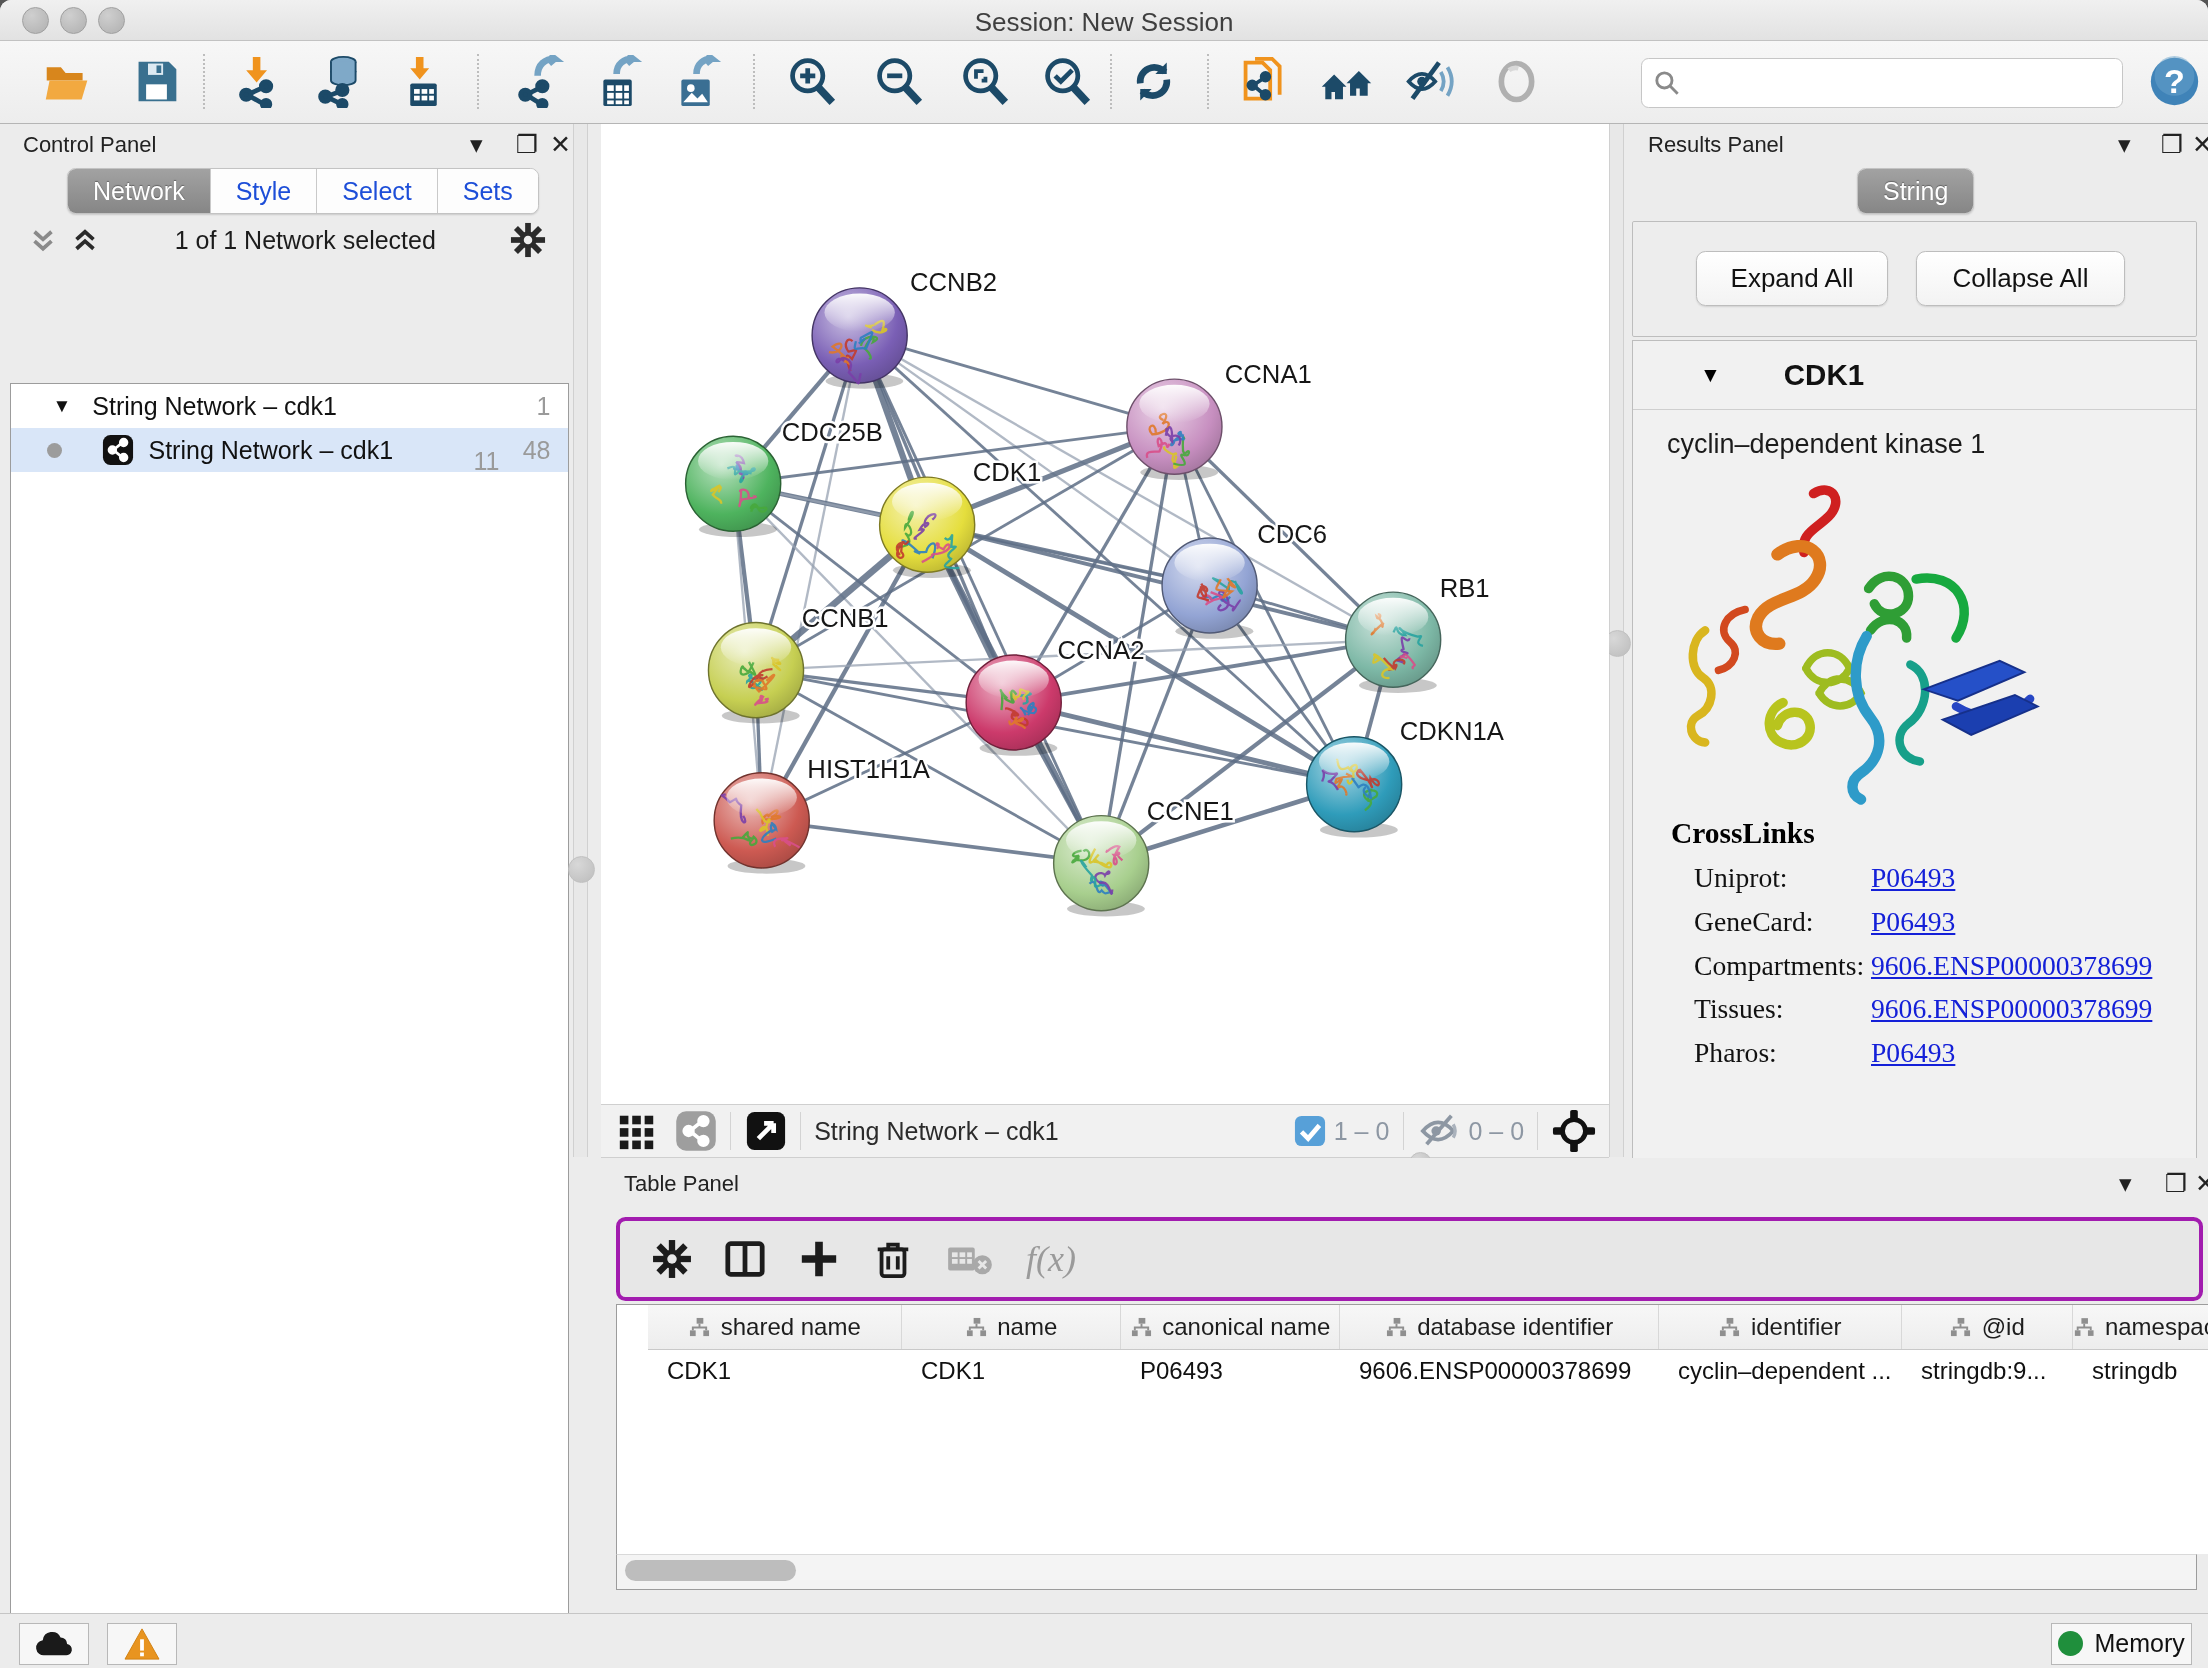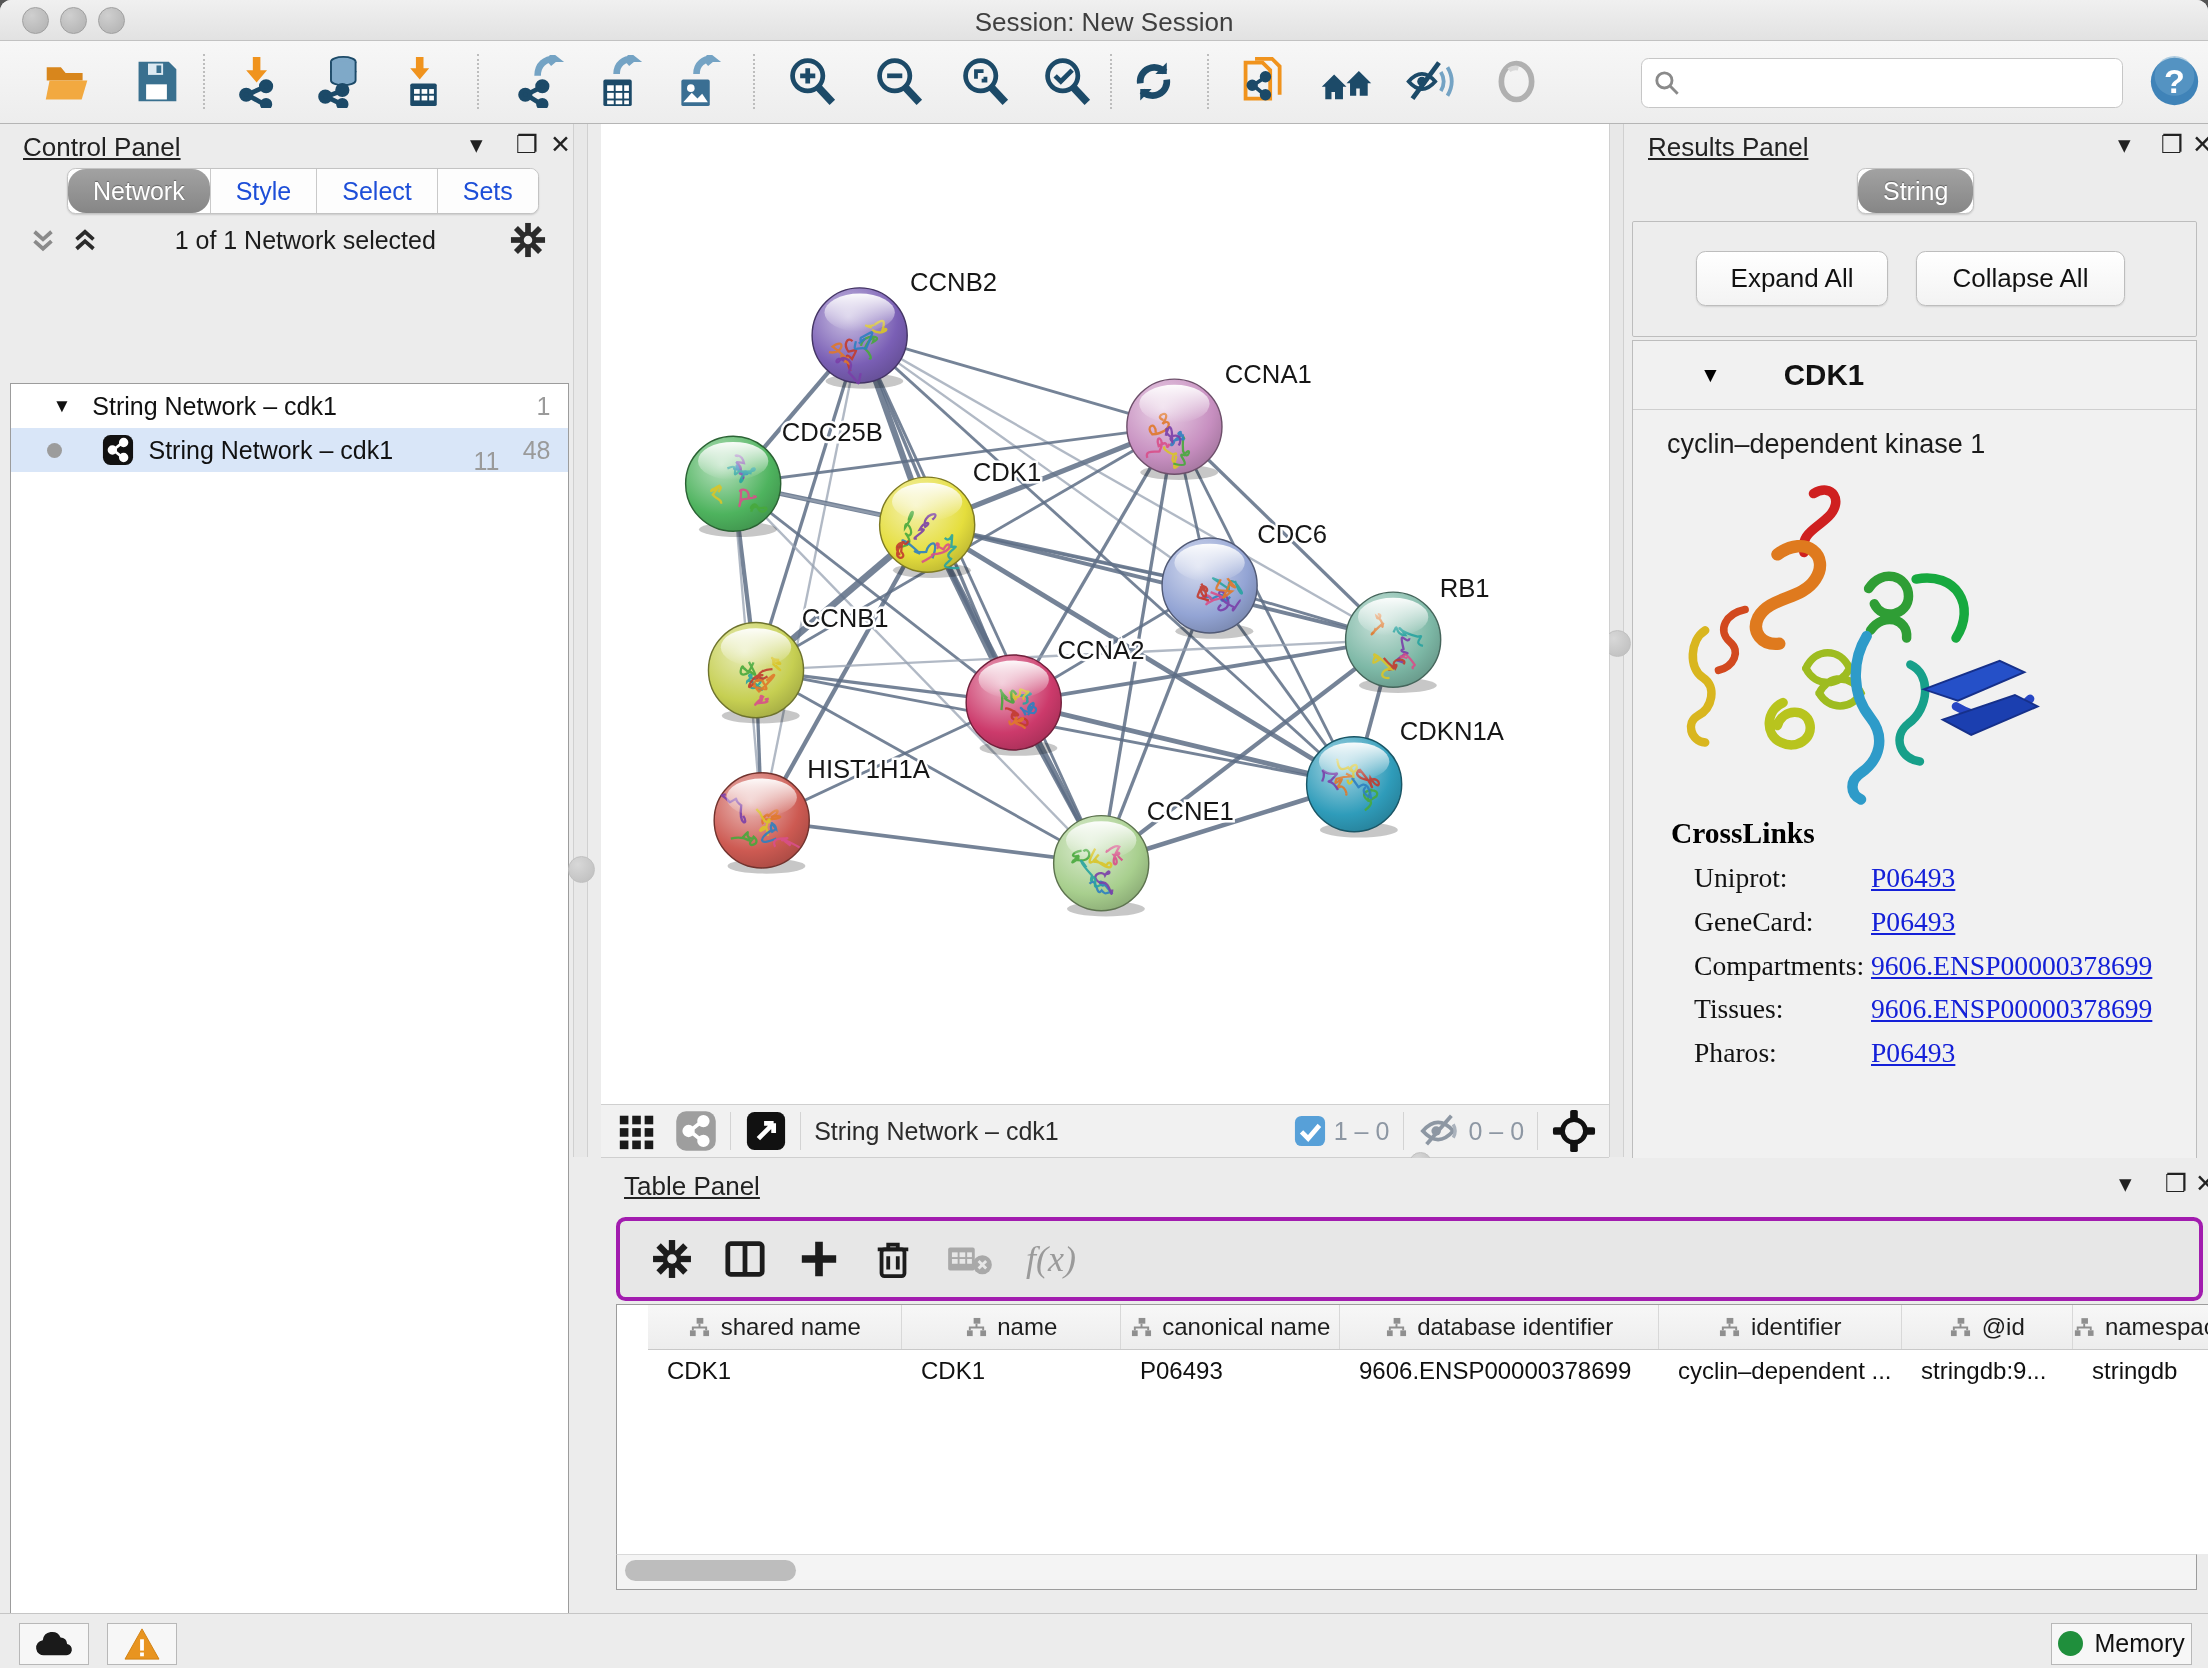--- a/index.html
+++ b/index.html
@@ -10,27 +10,27 @@
   #titlebar{left:0;top:0;width:2208px;height:40px;background:linear-gradient(#f0f0f0,#e2e2e2);border-bottom:1px solid #c2c2c2;}
   .traffic{width:25px;height:25px;border-radius:50%;background:radial-gradient(circle at 35% 30%,#cfcfcf,#b0b0b0);border:1px solid #9f9f9f;top:6.7px;}
   #win-title{width:100%;text-align:center;top:6.7px;font-size:26px;color:#3f3f3f;}
   
   #toolbar{left:0;top:41px;width:2208px;height:82px;background:linear-gradient(#f7f7f7,#ededed);border-bottom:1px solid #b5b5b5;}
   .tbtn{top:13.3px;width:53px;height:55px;display:flex;align-items:center;justify-content:center;}
   .tsep{top:13.3px;width:0;height:55px;border-left:2.9px dotted #bdbdbd;}
   #searchbox{left:1641px;top:17px;width:480px;height:48px;background:#fff;border:1.9px solid #c6c6c6;border-radius:7.6px;display:flex;align-items:center;}
   #searchbox svg{margin-left:11.4px;}
   
-  .panel-title{font-size:26px;color:#222;text-decoration:underline;}
+  .panel-title{font-size:22px;color:#222;}
   .winbtn{font-size:25px;color:#222;}
   
   .seg{display:flex;border:1px solid #c3c3c3;border-radius:8.6px;overflow:hidden;background:#fff;box-shadow:0 1px 1.9px rgba(0,0,0,.15);}
   .seg .tab{padding:0 25px;height:44px;line-height:44px;font-size:25px;color:#1d4ed8;background:#fdfdfd;border-left:1px solid #c9c9c9;}
   .seg .tab:first-child{border-left:none;}
-  .seg .tab.sel{background:linear-gradient(#a2a2a2,#868686);color:#fff;text-shadow:0 -1px 1px rgba(0,0,0,.35);border-radius:18px;}
+  .seg .tab.sel{background:linear-gradient(#a2a2a2,#868686);color:#fff;text-shadow:0 -1px 1px rgba(0,0,0,.35);}
   
   #ctl-tree{left:9.5px;top:259px;width:557px;height:1341px;background:#fff;border:1.9px solid #9c9c9c;}
   .tree-row{position:relative;height:44px;display:flex;align-items:center;font-size:25px;color:#111;}
   .tree-row.sel{background:#d9e6f8;}
   .tree-count{color:#9a9a9a;}
   
   #netcanvas{left:601px;top:124px;width:1008px;height:981px;background:#fff;}
   #netbar{left:601px;top:1104px;width:1008px;height:52px;background:#f1f1f1;border-top:1px solid #cfcfcf;border-bottom:1px solid #cfcfcf;display:flex;align-items:center;}
   .nb-sep{width:0;height:38px;border-left:1px solid #d3d3d3;margin:0 13.3px;}
   #netbar .title{font-size:25px;color:#2b2b2b;}

